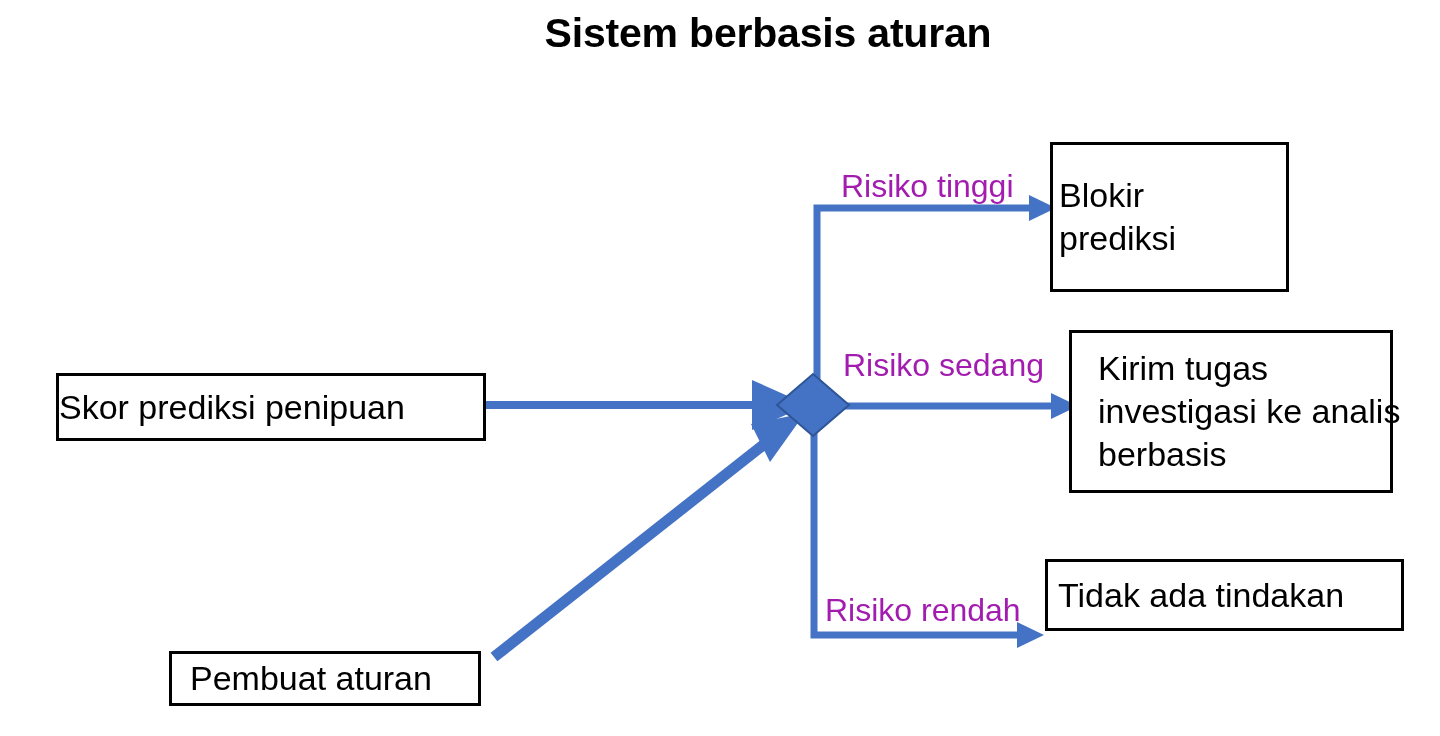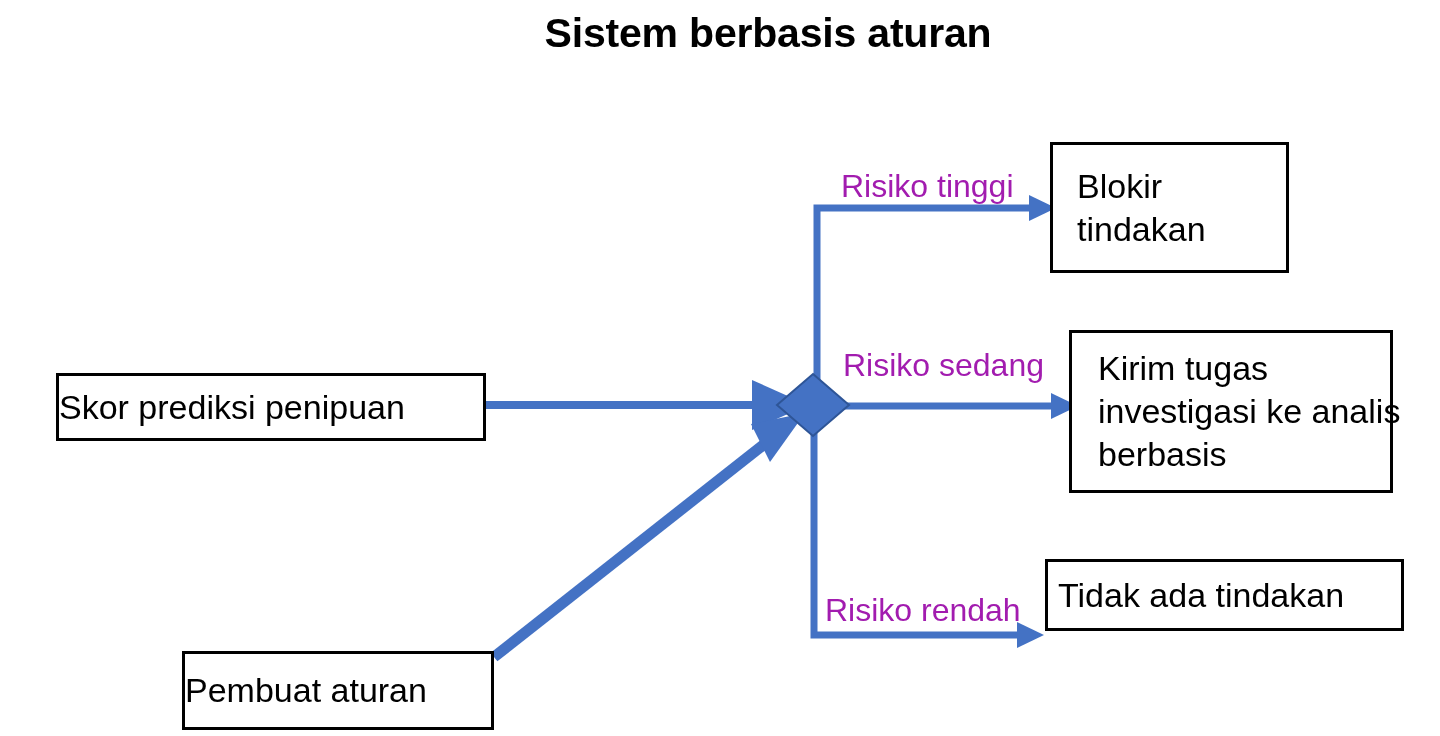--- a/index.html
+++ b/index.html
@@ -68,22 +68,22 @@
     font-size: 32px;
     line-height: 1;
     font-family: "Liberation Sans", sans-serif;
     color: #a21caf;
     white-space: nowrap;
     background: transparent;
   }
 
   
   #node-skor       { left: 8px;    top: 373px; width: 430px; height: 68px;  }
-  #node-pembuat    { left: 134px;  top: 651px; width: 312px; height: 79px;  }
-  #node-blokir     { left: 1002px; top: 142px; width: 239px; height: 131px; padding-left: 24px; }
+  #node-pembuat    { left: 121px;  top: 651px; width: 312px; height: 55px;  padding-left: 18px; }
+  #node-blokir     { left: 1002px; top: 142px; width: 239px; height: 150px; padding-left: 6px; }
   #node-kirim      { left: 1021px; top: 330px; width: 324px; height: 163px; padding-left: 26px; }
   #node-tidak      { left: 997px;  top: 559px; width: 359px; height: 72px;  padding-left: 10px; }
 
   
   #label-tinggi { left: 793px; top: 170px; }
   #label-sedang { left: 795px; top: 349px; }
   #label-rendah { left: 777px; top: 594px; }
 </style>
 </head>
 <body>
@@ -127,21 +127,21 @@
   <div class="node-box" id="node-skor">
     <span class="line">Skor prediksi penipuan</span>
   </div>
 
   <div class="node-box" id="node-pembuat">
     <span class="line">Pembuat aturan</span>
   </div>
 
   <div class="node-box" id="node-blokir">
     <span class="line">Blokir</span>
-    <span class="line">tindakan</span>
+    <span class="line">prediksi</span>
   </div>
 
   <div class="node-box" id="node-kirim">
     <span class="line">Kirim tugas</span>
     <span class="line">investigasi ke analis</span>
     <span class="line">berbasis</span>
   </div>
 
   <div class="node-box" id="node-tidak">
     <span class="line">Tidak ada tindakan</span>

